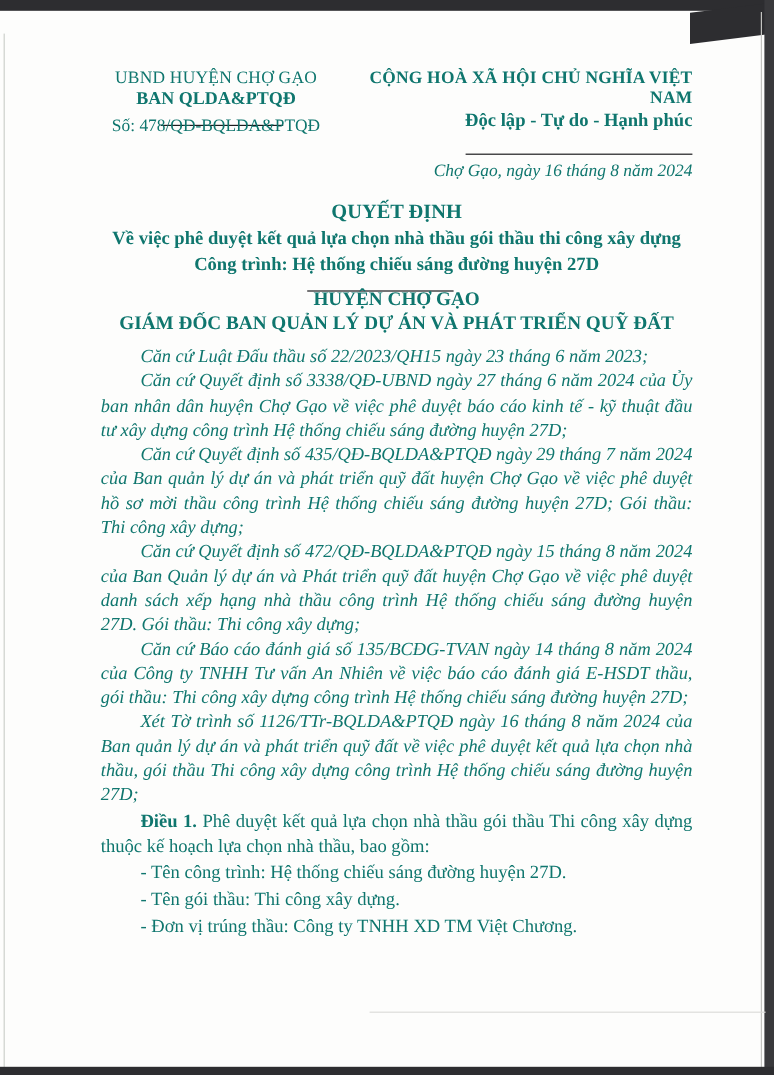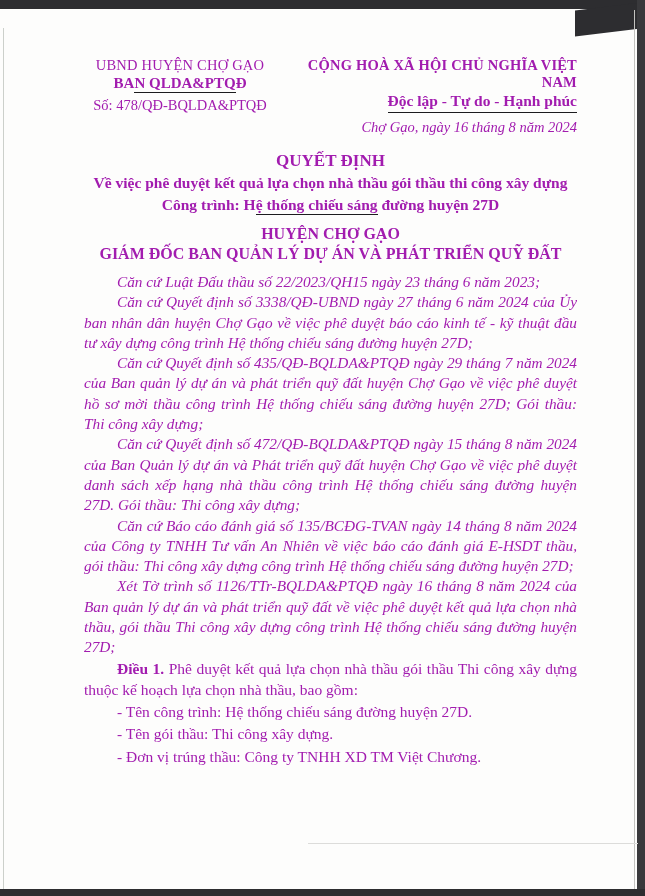--- a/index.html
+++ b/index.html
@@ -1,18 +1,18 @@
 <!DOCTYPE html>
 <html><head>
 <meta charset="utf-8">
 <style>
   html,body { margin:0; padding:0; background:#ffffff; }
   .scan {
     position:relative; width:645px; height:896px; overflow:hidden;
-    background:#fdfdfc; color:#a21caf;
+    background:#fdfdfc; color:#0f766e;
     font-family:"Liberation Serif","DejaVu Serif",serif;
   }
   
   .bar-top    { position:absolute; top:0; left:0; width:645px; height:9px; background:#2d2d30; }
   .corner-tr  { position:absolute; top:2px; right:0; width:70px; height:26px; background:#2d2d30; transform:skewY(-7deg); transform-origin:right top; }
   .bar-bottom { position:absolute; bottom:0; left:0; width:645px; height:7px; background:#2d2d30; }
   .strip-right{ position:absolute; top:0; right:0; width:8px; height:896px; background:#39393c; }
   .edge-right-line { position:absolute; top:10px; right:10px; width:1px; height:880px; background:#c3c3c0; }
   .edge-left-line  { position:absolute; top:28px; left:3px; width:1px; height:862px; background:#ccd0cb; }
   .faint-rule { position:absolute; top:843px; left:308px; width:330px; height:1px; background:#dcdcda; }
@@ -22,22 +22,22 @@
   
   .header-row { display:flex; }
   .hdr-left  { width:192px; text-align:center; }
   .hdr-right { flex:1; text-align:right; }
   .agency-parent   { font-size:14.5px; letter-spacing:.2px; }
   .agency-name     { font-size:15px; font-weight:bold; margin-top:1px; }
   .doc-number      { font-size:14.5px; margin-top:5px; }
   .national-title  { font-size:14.5px; font-weight:bold; letter-spacing:.2px; }
   .motto           { font-size:15.5px; font-weight:bold; margin-top:1px; }
   .place-date      { font-size:14.5px; font-style:italic; margin-top:6px; }
-  .u  { border-bottom:1.4px solid #1c1c1e; padding-bottom:1px; }
-  .u2 { display:inline-block; border-bottom:1.4px solid #1c1c1e; padding-bottom:2px; }
+  .u  { border-bottom:1.4px solid #1c1c1e; padding-bottom:13px; }
+  .u2 { display:inline-block; border-bottom:1.4px solid #1c1c1e; padding-bottom:18px; }
 
   
   .title-block { text-align:center; margin-top:15px; }
   .doc-title    { font-size:17px; font-weight:bold; }
   .doc-subtitle { font-size:15.5px; font-weight:bold; line-height:20px; margin-top:2px; }
   .authority    { font-size:16px;  font-weight:bold; line-height:20px; margin-top:9px; }
 
   
   .recitals { margin-top:8px; }
   .recitals p {

